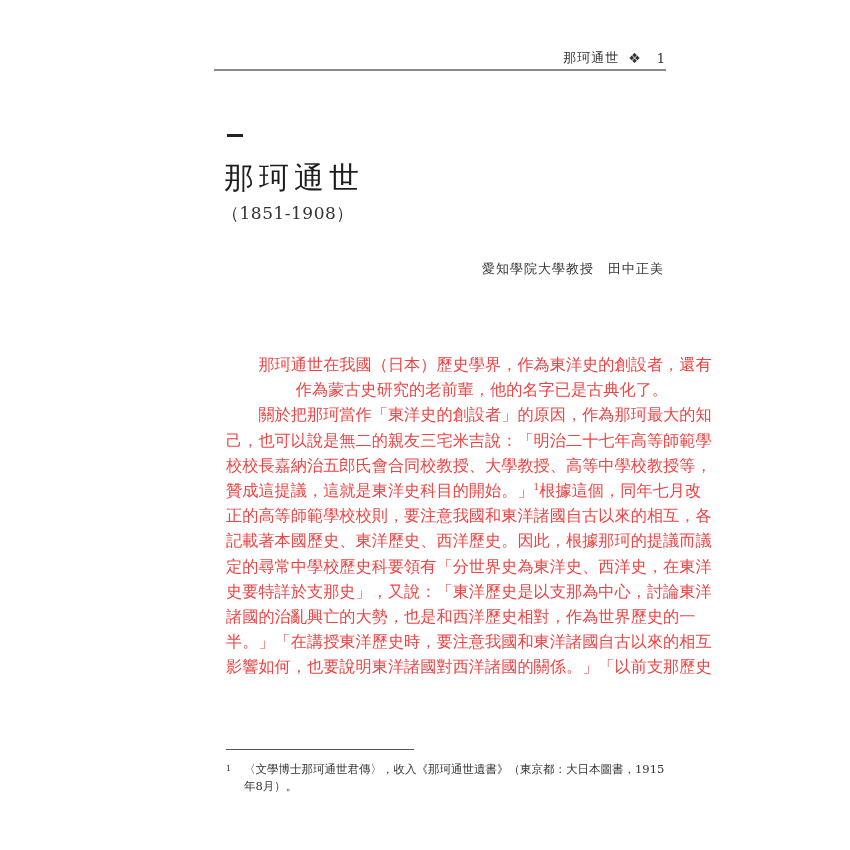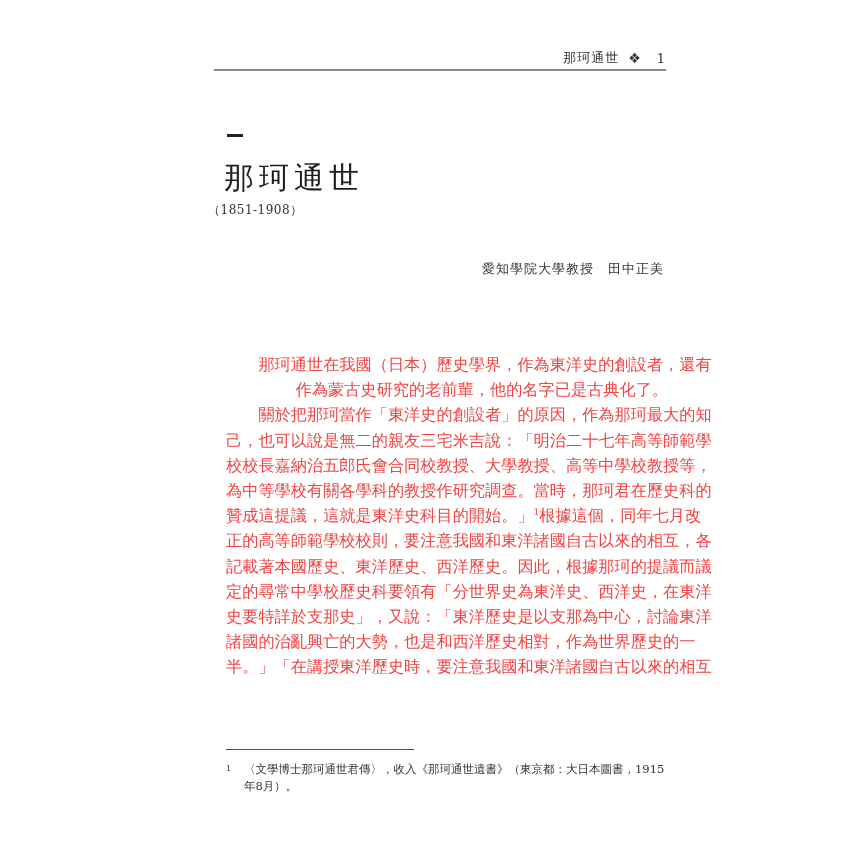--- a/index.html
+++ b/index.html
@@ -61,23 +61,23 @@
       left: 224px;
       top: 160px;
       font-size: 30px;
       letter-spacing: 5px;
       color: #1e1e1e;
       font-weight: normal;
       line-height: 36px;
     }
     .chapter-dates {
       position: absolute;
-      left: 208px;
+      left: 222px;
       top: 202px;
-      font-size: 12px;
+      font-size: 17px;
       color: #333;
       letter-spacing: 0.5px;
     }
     .author-line {
       position: absolute;
       right: 186px;
       top: 260px;
       font-size: 13px;
       color: #333;
       letter-spacing: 1px;
@@ -162,28 +162,28 @@
     <span>愛知學院大學教授</span><span class="gap"></span><span>田中正美</span>
   </div>
 
 
   <div class="body-text">
     <span class="line indent">那珂通世在我國（日本）歷史學界，作為東洋史的創設者，還有</span>
     <span class="line">作為蒙古史研究的老前輩，他的名字已是古典化了。</span>
     <span class="line indent">關於把那珂當作「東洋史的創設者」的原因，作為那珂最大的知</span>
     <span class="line">己，也可以說是無二的親友三宅米吉說：「明治二十七年高等師範學</span>
     <span class="line">校校長嘉納治五郎氏會合同校教授、大學教授、高等中學校教授等，</span>
-    <span class="line">為中等學校有關各學科的教授作研究調查。當時，那珂君在歷史科的</span>
     <span class="line"><span>贊成這提議，這就是東洋史科目的開始。」</span><sup class="fn-ref">1</sup><span>根據這個，同年七月改</span></span>
     <span class="line">正的高等師範學校校則，要注意我國和東洋諸國自古以來的相互，各</span>
     <span class="line">記載著本國歷史、東洋歷史、西洋歷史。因此，根據那珂的提議而議</span>
     <span class="line">定的尋常中學校歷史科要領有「分世界史為東洋史、西洋史，在東洋</span>
     <span class="line">史要特詳於支那史」，又說：「東洋歷史是以支那為中心，討論東洋</span>
     <span class="line">諸國的治亂興亡的大勢，也是和西洋歷史相對，作為世界歷史的一</span>
     <span class="line">半。」「在講授東洋歷史時，要注意我國和東洋諸國自古以來的相互</span>
+    <span class="line">影響如何，也要說明東洋諸國對西洋諸國的關係。」「以前支那歷史</span>
   </div>
 
   <div class="fn-rule"></div>
   <div class="footnote">
     <span class="fn-mark">1</span>
     <span class="fn-body">〈文學博士那珂通世君傳〉，收入《那珂通世遺書》（東京都：大日本圖書，1915年8月）。</span>
   </div>
 
 </div>
 

